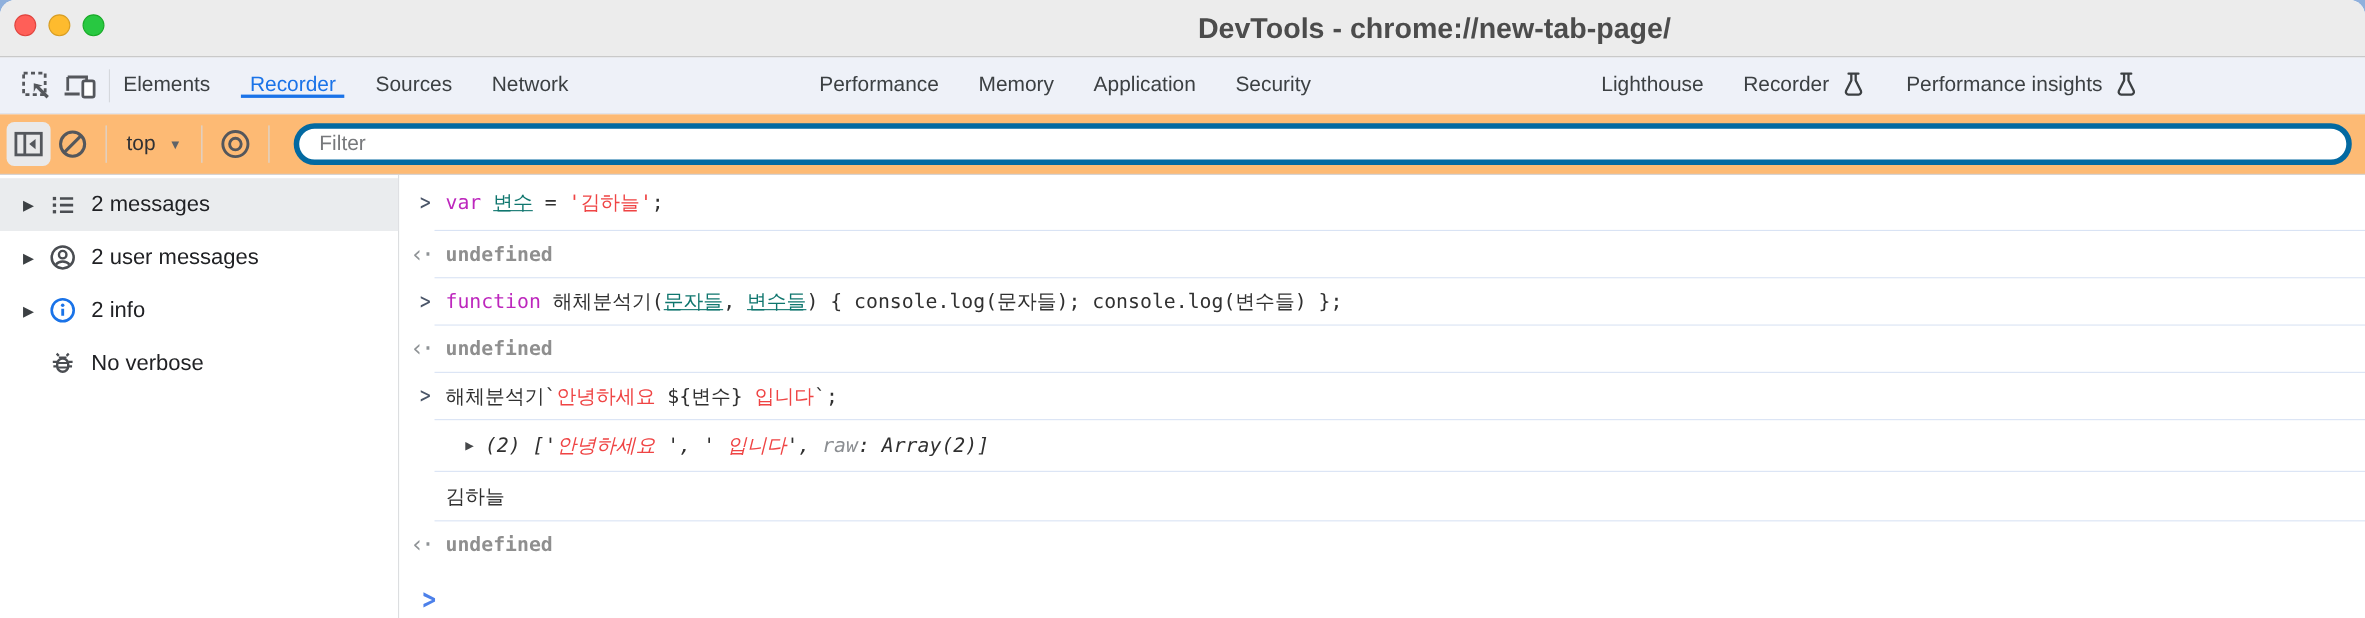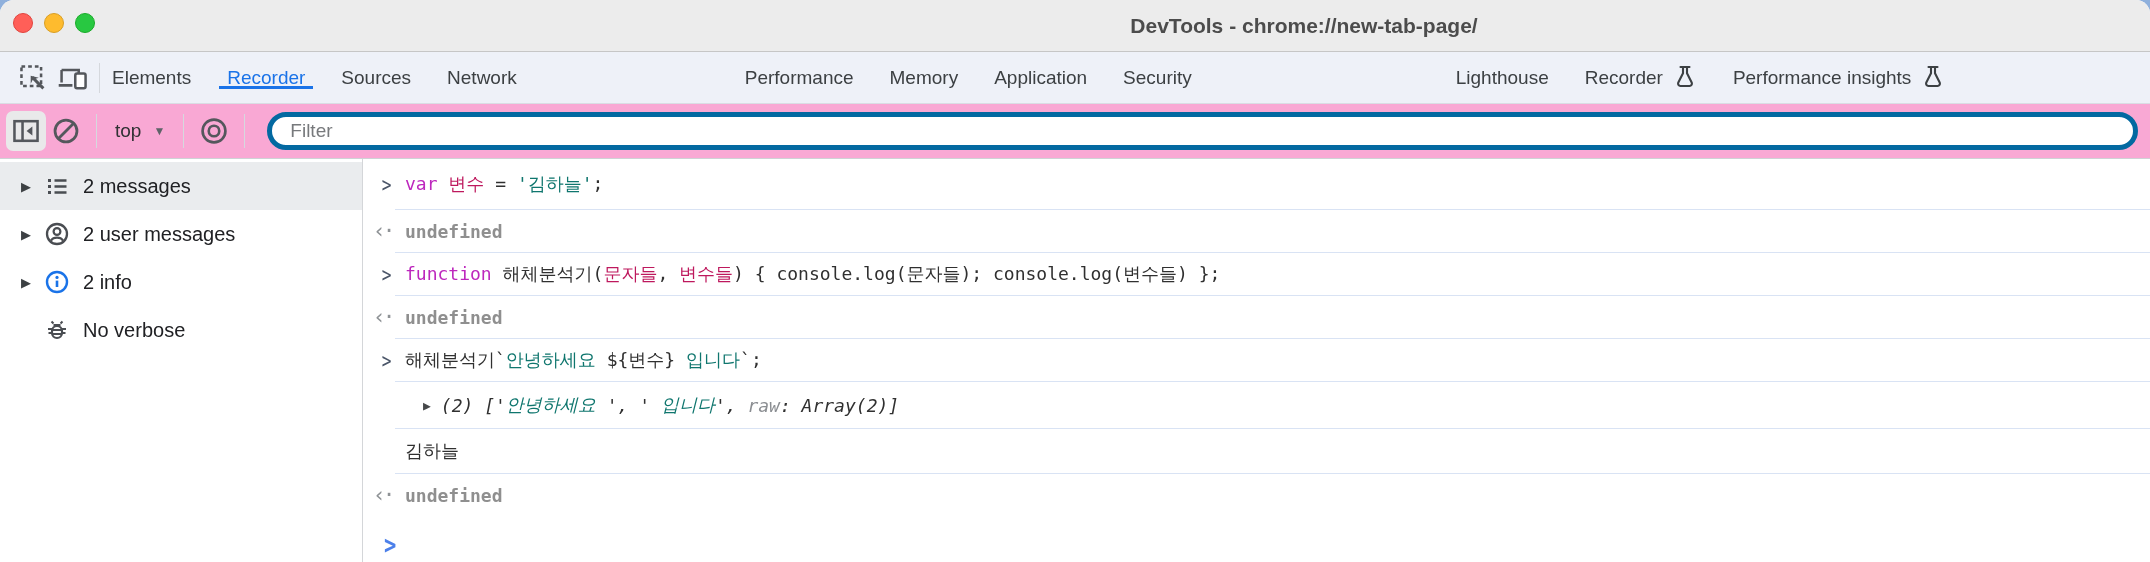--- a/index.html
+++ b/index.html
@@ -6,36 +6,36 @@
   body{width:2150px;height:562px;overflow:hidden;font-family:"Liberation Sans",sans-serif;-webkit-font-smoothing:antialiased;}
   .window{width:2150px;height:562px;background:#fff;border-radius:14px 14px 0 0;overflow:hidden;display:flex;flex-direction:column;}
 
   
   .titlebar{height:51px;background:#ececec;border-bottom:1px solid #c6c6c6;position:relative;flex:0 0 auto;}
   .lights{position:absolute;left:13px;top:13px;display:flex;gap:11px;}
   .light{width:18px;height:18px;border-radius:50%;}
   .light.red{background:#ff5f58;border:1px solid #e0443e;}
   .light.yellow{background:#febb2e;border:1px solid #d89e24;}
   .light.green{background:#28c841;border:1px solid #1aab29;}
-  .win-title{position:absolute;left:1304px;top:50%;transform:translate(-50%,-50%);font-size:21px;font-weight:700;color:#4c4c4c;white-space:nowrap;}
+  .win-title{position:absolute;left:1304px;top:50%;transform:translate(-50%,-50%);font-size:26px;font-weight:700;color:#4c4c4c;white-space:nowrap;}
 
   
   .tabbar{height:51px;background:#eef1f8;border-bottom:1px solid #dadde4;display:flex;align-items:stretch;flex:0 0 auto;padding-left:13px;color:#3c4043;}
   .tool-icon-btn{display:flex;align-items:center;justify-content:center;width:40px;flex:0 0 auto;cursor:pointer;}
   .vdiv{width:1px;background:#d5d8dd;height:30px;align-self:center;margin:0 12px 0 6px;flex:0 0 auto;}
   .tabs{display:flex;align-items:center;}
   .tab{display:flex;align-items:center;padding:0;margin-right:36px;font-size:19px;white-space:nowrap;position:relative;cursor:pointer;}
   .tab .flask{margin-left:10px;display:flex;align-items:center;}
   .tab.active{color:#1a73e8;}
   .tab.active::after{content:"";position:absolute;left:-8px;right:-8px;bottom:0;height:3px;background:#1a73e8;}
   .tab.gap1{margin-left:192px;}
   .tab.gap2{margin-left:228px;}
 
   
-  .toolbar{height:54px;background:#f9a8d4;border-bottom:1px solid #cfd1d5;display:flex;align-items:center;flex:0 0 auto;padding-left:6px;}
+  .toolbar{height:54px;background:#fdba74;border-bottom:1px solid #cfd1d5;display:flex;align-items:center;flex:0 0 auto;padding-left:6px;}
   .tb-btn{display:flex;align-items:center;justify-content:center;width:40px;height:40px;border-radius:7px;flex:0 0 auto;cursor:pointer;}
   .tb-btn.active-bg{background:#e9e9ea;}
   .tb-div{width:1px;height:34px;background:#d6d9de;margin:0 10px;flex:0 0 auto;}
   .context-select{display:flex;align-items:center;gap:12px;padding:0 8px;font-size:19px;color:#303134;cursor:pointer;flex:0 0 auto;}
   .caret{font-size:12px;color:#5f6368;}
   .filter-wrap{flex:1;margin:0 12px 0 12px;}
   .filter-input{width:100%;box-sizing:border-box;height:38px;border:5px solid #0369a1;border-radius:19px;padding:0 18px;font-size:19px;color:#303134;outline:none;font-family:"Liberation Sans",sans-serif;}
   .filter-input::placeholder{color:#77797c;}
 
   
@@ -56,22 +56,22 @@
   .crow.k-log{min-height:44px;}
   .crow.noborder{border-bottom:none;}
   .crow.k-prompt{border-bottom:none;margin-top:8px;min-height:44px;}
   .gutter{position:absolute;top:50%;transform:translateY(-50%);font-family:"DejaVu Sans Mono",monospace;}
   .g-in{left:-14px;color:#4a5568;font-size:19px;transform:translateY(-50%) scale(.85,1.1);}
   .g-res{left:-22px;color:#8f9396;font-size:21px;letter-spacing:-3px;}
   .g-prompt{left:-12px;color:#4c80ea;font-size:24px;font-weight:700;transform:translateY(-54%) scale(.85,1.1);}
   .tri-exp{color:#46484a;font-size:13px;font-style:normal;margin-right:10px;cursor:pointer;}
   .tok{white-space:pre-wrap;}
   .tok.kw{color:#bd27bd;}
-  .tok.vr{color:#be185d;}
-  .tok.str{color:#0f766e;}
+  .tok.vr{color:#0f766e;text-decoration:underline;}
+  .tok.str{color:#ef4444;}
   .tok.d{color:#303030;}
   .tok.und{color:#8f8f8f;font-weight:bold;}
   .tok.gray{color:#8a8d91;}
 
   svg{display:block;}
 </style>
 </head>
 <body>
 
 <div class="window">

